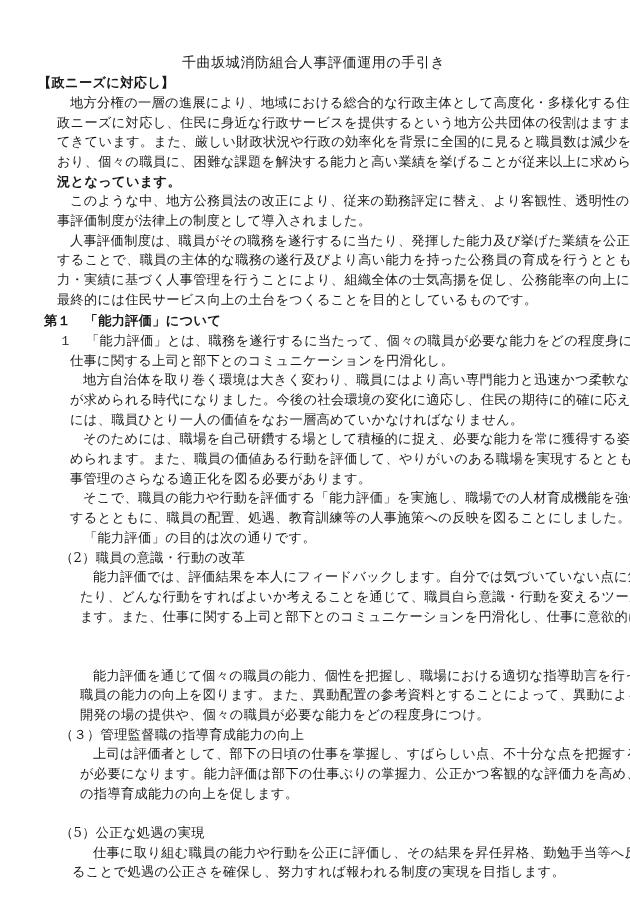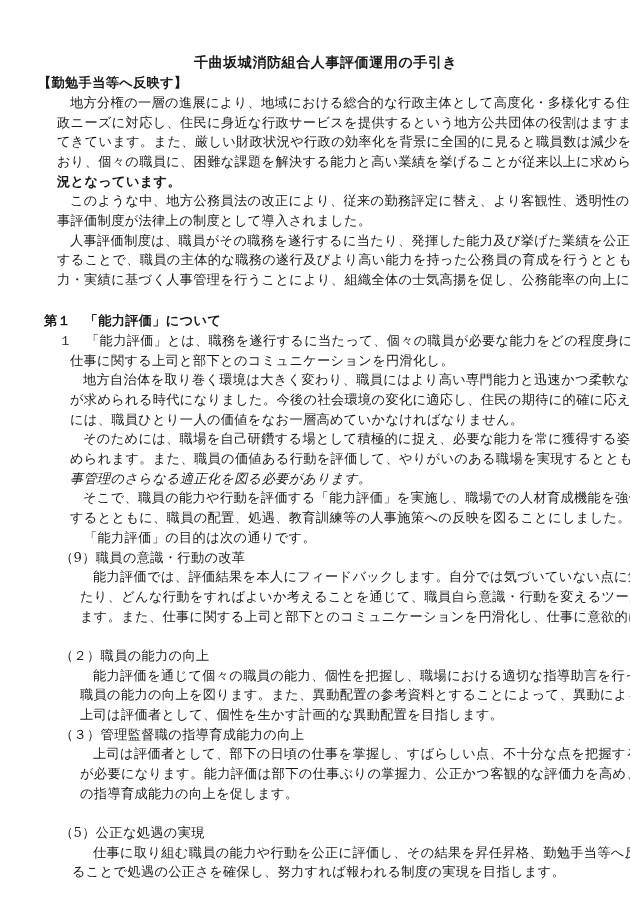--- a/index.html
+++ b/index.html
@@ -7,56 +7,56 @@
       font-family: "DejaVu Serif", "Liberation Serif", serif; color: #1a1a1a; }
     .page { position: absolute; left: 0; top: 0; width: 630px; height: 915px; }
     .line { position: absolute; white-space: nowrap; font-size: 13.2px; line-height: 16px; letter-spacing: 0.35px; }
     .title { font-size: 14px; letter-spacing: 0.6px; }
     .bold { font-weight: bold; }
   </style>
 </head>
 <body>
 
 <div class="page">
-  <div class="line title" style="left:194px; top:54px;font-weight:bold;">千曲坂城消防組合人事評価運用の手引き</div>
+  <div class="line title" style="left:182px; top:54px;">千曲坂城消防組合人事評価運用の手引き</div>
 
-  <div class="line bold" style="left:38px; top:75px;">【勤勉手当等へ反映す】</div>
+  <div class="line bold" style="left:38px; top:75px;">【政ニーズに対応し】</div>
   <div class="line" style="left:70px; top:95px;">地方分権の一層の進展により、地域における総合的な行政主体として高度化・多様化する住民の行</div>
   <div class="line" style="left:57px; top:115px;">政ニーズに対応し、住民に身近な行政サービスを提供するという地方公共団体の役割はますます増し</div>
   <div class="line" style="left:57px; top:134px;">てきています。また、厳しい財政状況や行政の効率化を背景に全国的に見ると職員数は減少を続けて</div>
   <div class="line" style="left:57px; top:154px;">おり、個々の職員に、困難な課題を解決する能力と高い業績を挙げることが従来以上に求められる状</div>
   <div class="line" style="left:57px; top:174px;font-weight:bold;">況となっています。</div>
   <div class="line" style="left:70px; top:193px;">このような中、地方公務員法の改正により、従来の勤務評定に替え、より客観性、透明性の高い人</div>
   <div class="line" style="left:57px; top:213px;">事評価制度が法律上の制度として導入されました。</div>
   <div class="line" style="left:70px; top:233px;">人事評価制度は、職員がその職務を遂行するに当たり、発揮した能力及び挙げた業績を公正に把握</div>
   <div class="line" style="left:57px; top:252px;">することで、職員の主体的な職務の遂行及びより高い能力を持った公務員の育成を行うとともに、能</div>
   <div class="line" style="left:57px; top:272px;">力・実績に基づく人事管理を行うことにより、組織全体の士気高揚を促し、公務能率の向上につなげ、</div>
+  <div class="line" style="left:57px; top:292px;">最終的には住民サービス向上の土台をつくることを目的としているものです。</div>
 
   <div class="line bold" style="left:44px; top:313px;">第１　「能力評価」について</div>
   <div class="line" style="left:59px; top:333px;">１　「能力評価」とは、職務を遂行するに当たって、個々の職員が必要な能力をどの程度身につけ、</div>
   <div class="line" style="left:70px; top:353px;">仕事に関する上司と部下とのコミュニケーションを円滑化し。</div>
   <div class="line" style="left:83px; top:372px;">地方自治体を取り巻く環境は大きく変わり、職員にはより高い専門能力と迅速かつ柔軟な行動力</div>
   <div class="line" style="left:70px; top:392px;">が求められる時代になりました。今後の社会環境の変化に適応し、住民の期待に的確に応えるため</div>
   <div class="line" style="left:70px; top:412px;">には、職員ひとり一人の価値をなお一層高めていかなければなりません。</div>
   <div class="line" style="left:83px; top:431px;">そのためには、職場を自己研鑽する場として積極的に捉え、必要な能力を常に獲得する姿勢が求</div>
   <div class="line" style="left:70px; top:451px;">められます。また、職員の価値ある行動を評価して、やりがいのある職場を実現するとともに、人</div>
-  <div class="line" style="left:70px; top:471px;font-style:italic;">事管理のさらなる適正化を図る必要があります。</div>
+  <div class="line" style="left:70px; top:471px;">事管理のさらなる適正化を図る必要があります。</div>
   <div class="line" style="left:83px; top:490px;">そこで、職員の能力や行動を評価する「能力評価」を実施し、職場での人材育成機能を強化充実</div>
   <div class="line" style="left:70px; top:510px;">するとともに、職員の配置、処遇、教育訓練等の人事施策への反映を図ることにしました。</div>
   <div class="line" style="left:64px; top:530px;margin-left:20px;">「能力評価」の目的は次の通りです。</div>
 
-  <div class="line" style="left:60px; top:550px;">（9）職員の意識・行動の改革</div>
+  <div class="line" style="left:60px; top:550px;">（2）職員の意識・行動の改革</div>
   <div class="line" style="left:93px; top:569px;">能力評価では、評価結果を本人にフィードバックします。自分では気づいていない点に気づい</div>
   <div class="line" style="left:80px; top:589px;">たり、どんな行動をすればよいか考えることを通じて、職員自ら意識・行動を変えるツールとし</div>
   <div class="line" style="left:80px; top:609px;">ます。また、仕事に関する上司と部下とのコミュニケーションを円滑化し、仕事に意欲的に取り</div>
 
-  <div class="line" style="left:60px; top:648px;">（２）職員の能力の向上</div>
   <div class="line" style="left:93px; top:668px;">能力評価を通じて個々の職員の能力、個性を把握し、職場における適切な指導助言を行って、</div>
   <div class="line" style="left:80px; top:687px;">職員の能力の向上を図ります。また、異動配置の参考資料とすることによって、異動による能力</div>
-  <div class="line" style="left:80px; top:707px;">上司は評価者として、個性を生かす計画的な異動配置を目指します。</div>
+  <div class="line" style="left:80px; top:707px;">開発の場の提供や、個々の職員が必要な能力をどの程度身につけ。</div>
 
   <div class="line" style="left:60px; top:727px;">（３）管理監督職の指導育成能力の向上</div>
   <div class="line" style="left:93px; top:746px;">上司は評価者として、部下の日頃の仕事を掌握し、すばらしい点、不十分な点を把握すること</div>
   <div class="line" style="left:80px; top:766px;">が必要になります。能力評価は部下の仕事ぶりの掌握力、公正かつ客観的な評価力を高め、部下</div>
   <div class="line" style="left:80px; top:786px;">の指導育成能力の向上を促します。</div>
 
   <div class="line" style="left:60px; top:825px;">（5）公正な処遇の実現</div>
   <div class="line" style="left:93px; top:845px;">仕事に取り組む職員の能力や行動を公正に評価し、その結果を昇任昇格、勤勉手当等へ反映す</div>
   <div class="line" style="left:72px; top:864px;">ることで処遇の公正さを確保し、努力すれば報われる制度の実現を目指します。</div>
 </div>

